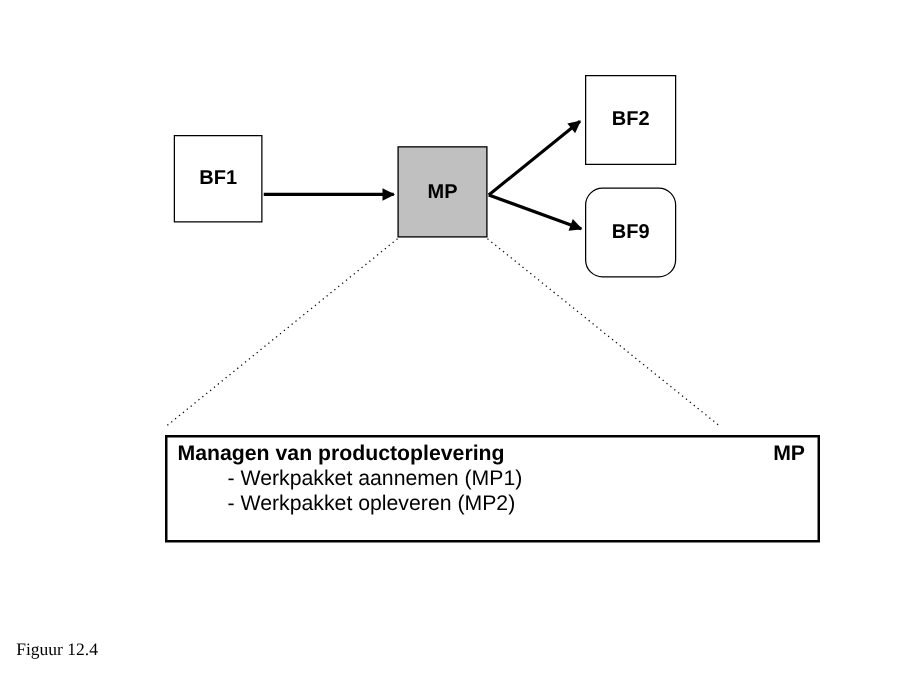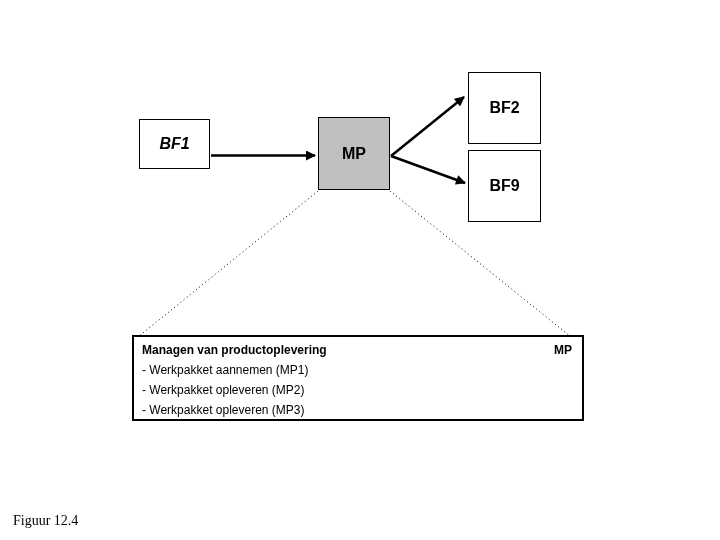--- a/index.html
+++ b/index.html
@@ -24,42 +24,42 @@
     position: absolute;
     box-sizing: border-box;
     border: 1.5px solid #000000;
     background: #ffffff;
     display: flex;
     align-items: center;
     justify-content: center;
     font-size: 16px;
     font-weight: bold;
   }
-  .node.bf1 { left: 139px; top: 119px; width: 71px; height: 50px; font-style: italic; }
+  .node.bf1 { left: 139px; top: 108px; width: 71px; height: 70px; }
   .node.mp  { left: 318px; top: 117px; width: 72px; height: 73px; background: #c0c0c0; }
-  .node.bf2 { left: 468px; top: 60px;  width: 73px; height: 72px; margin-top: 12px; }
-  .node.bf9 { left: 468px; top: 150px; width: 73px; height: 72px; }
+  .node.bf2 { left: 468px; top: 60px;  width: 73px; height: 72px; }
+  .node.bf9 { left: 468px; top: 150px; width: 73px; height: 72px; border-radius: 14px; }
   .detail-box {
     position: absolute;
     box-sizing: border-box;
-    left: 132px; top: 335px;
-    width: 452px; height: 86px;
+    left: 132px; top: 348px;
+    width: 524px; height: 86px;
     border: 2px solid #000000;
     background: #ffffff;
     padding: 3px 10px 0 8px;
-    font-size: 12px;
+    font-size: 17px;
     line-height: 20px;
   }
   .detail-header {
     display: flex;
     justify-content: space-between;
     align-items: baseline;
     font-weight: bold;
   }
-  .detail-items div { white-space: nowrap; }
+  .detail-items div { white-space: nowrap; margin-left: 40px; }
   .caption {
     position: absolute;
     left: 13px; top: 513px;
     font-family: "Liberation Serif", "DejaVu Serif", serif;
     font-size: 14px;
   }
 </style>
 </head>
 <body>
 
@@ -99,19 +99,18 @@
   </div>
 
   <div class="detail-box">
     <div class="detail-header">
       <span>Managen van productoplevering</span>
       <span>MP</span>
     </div>
     <div class="detail-items">
       <div>- Werkpakket aannemen (MP1)</div>
       <div>- Werkpakket opleveren (MP2)</div>
-      <div>- Werkpakket opleveren (MP3)</div>
     </div>
   </div>
 
   <div class="caption">Figuur 12.4</div>
 
 </div>
 
 </body></html>

